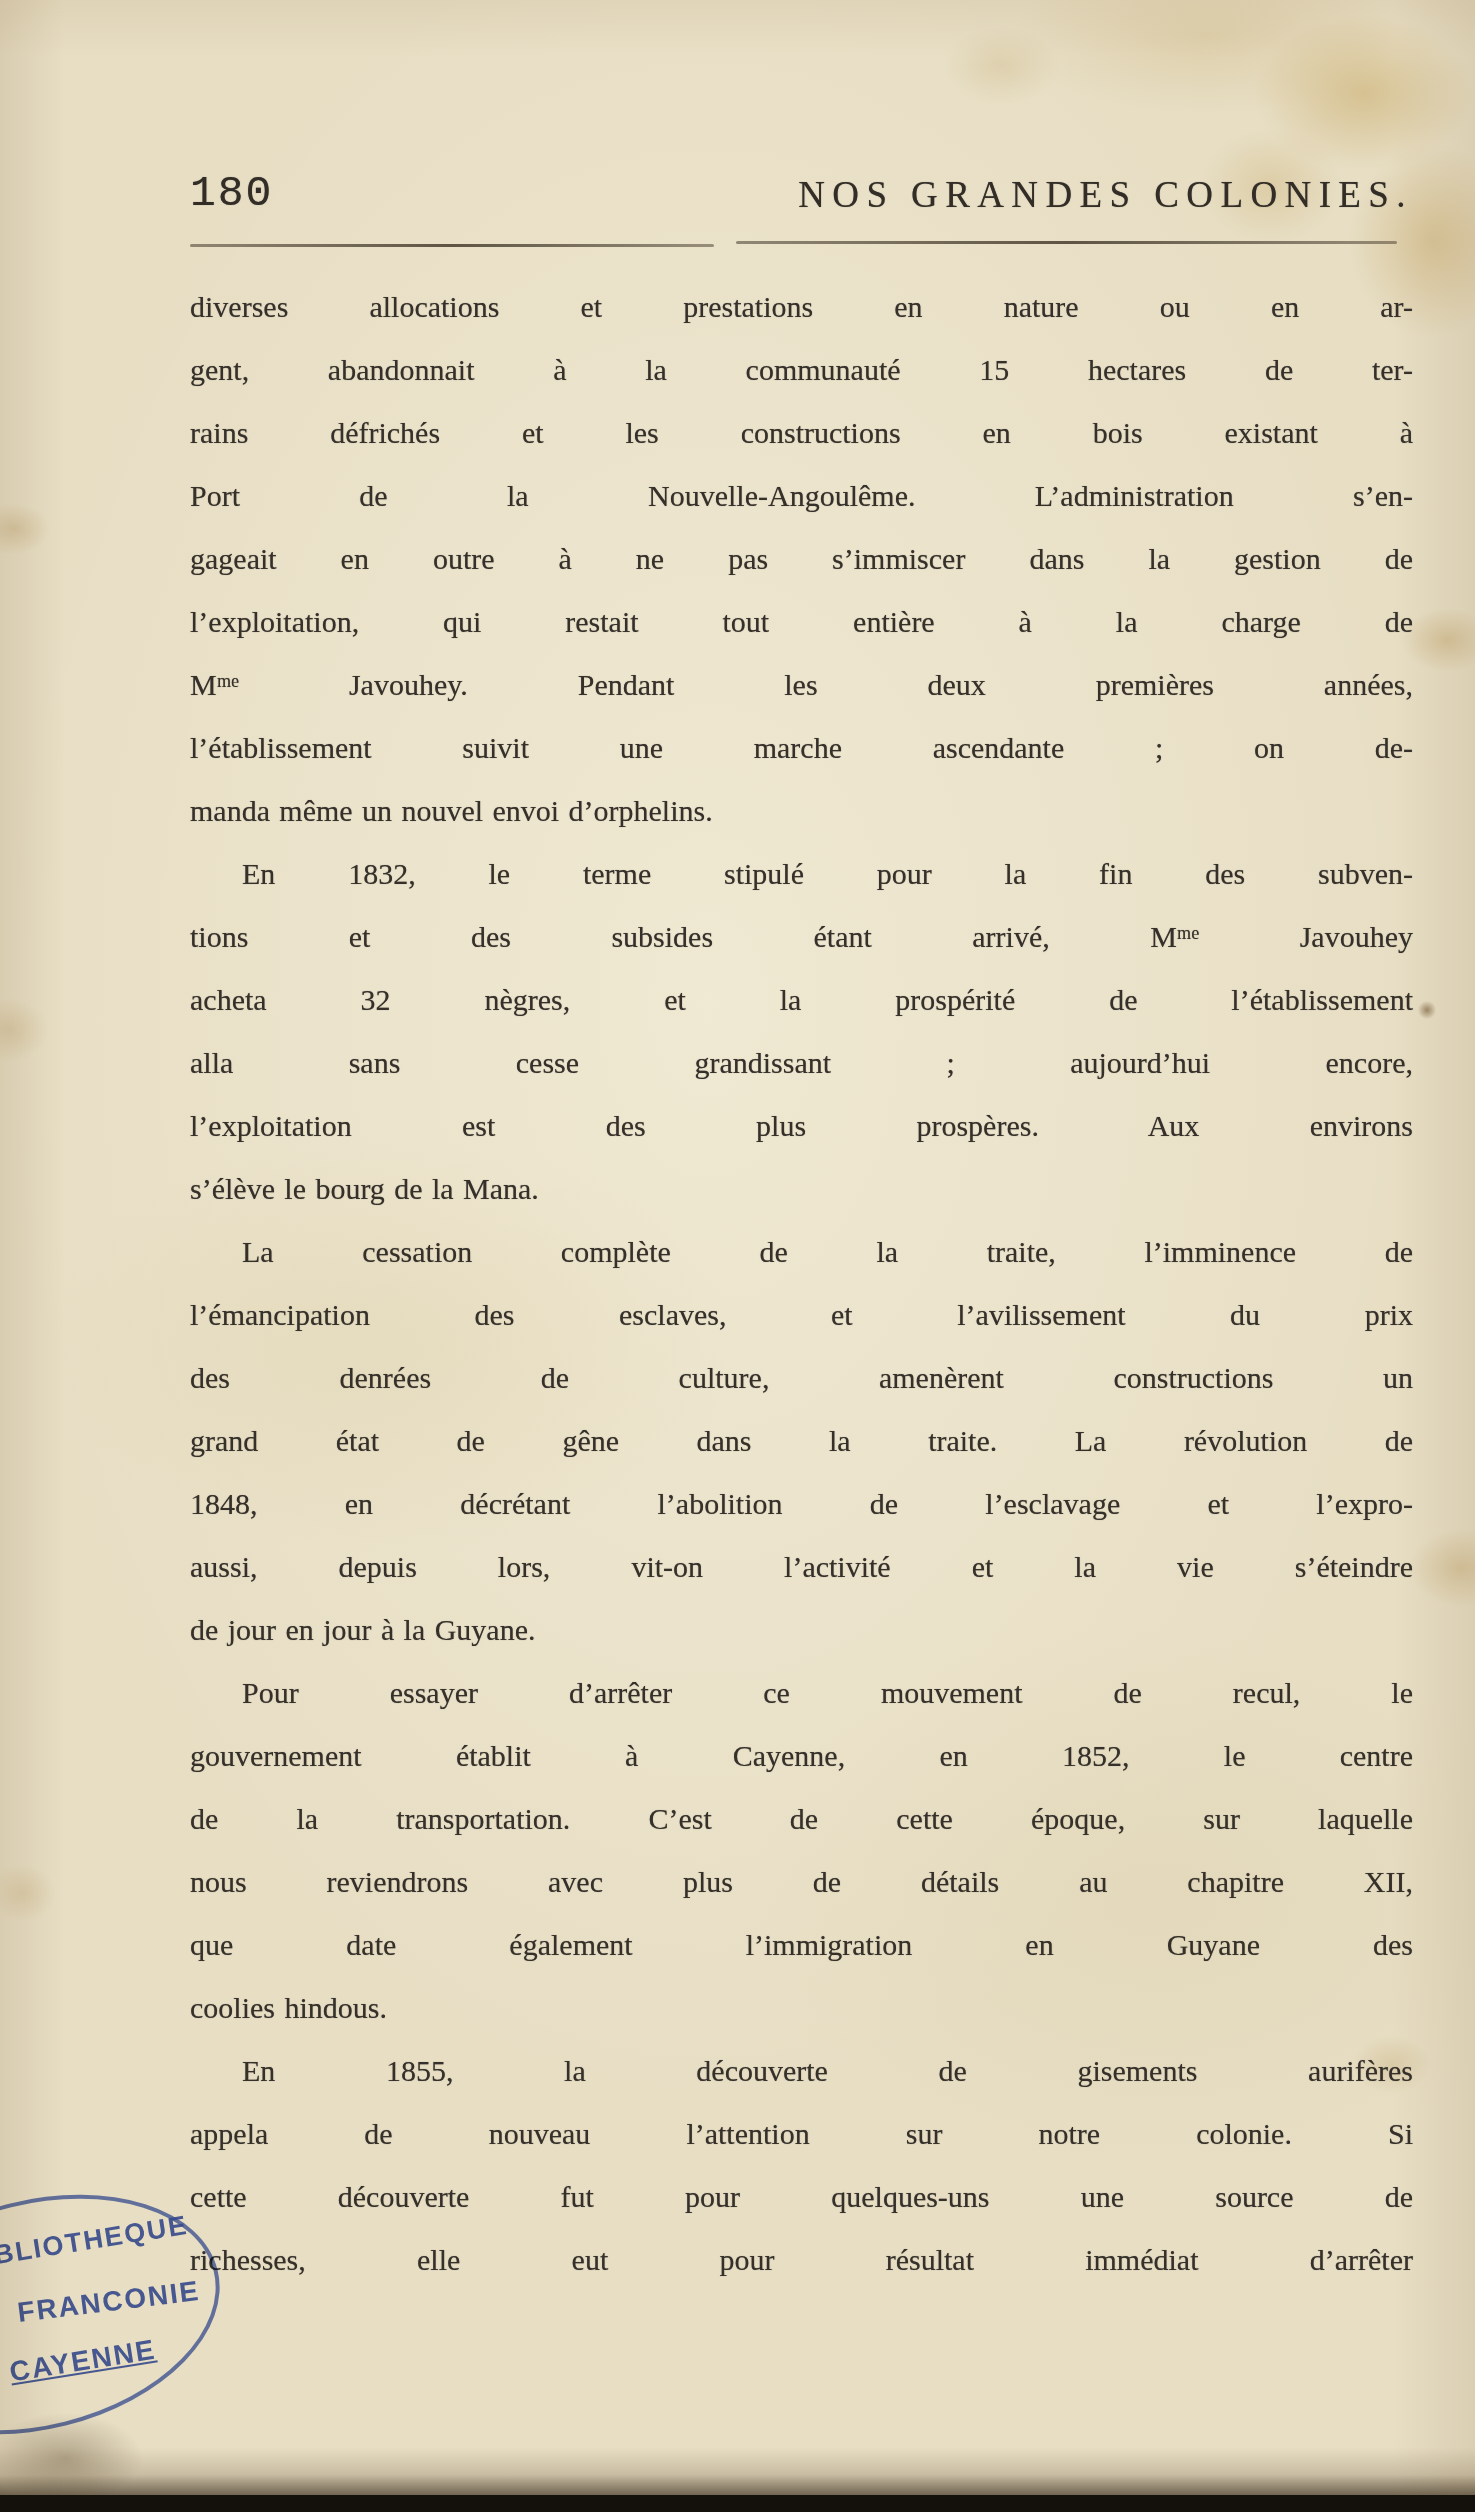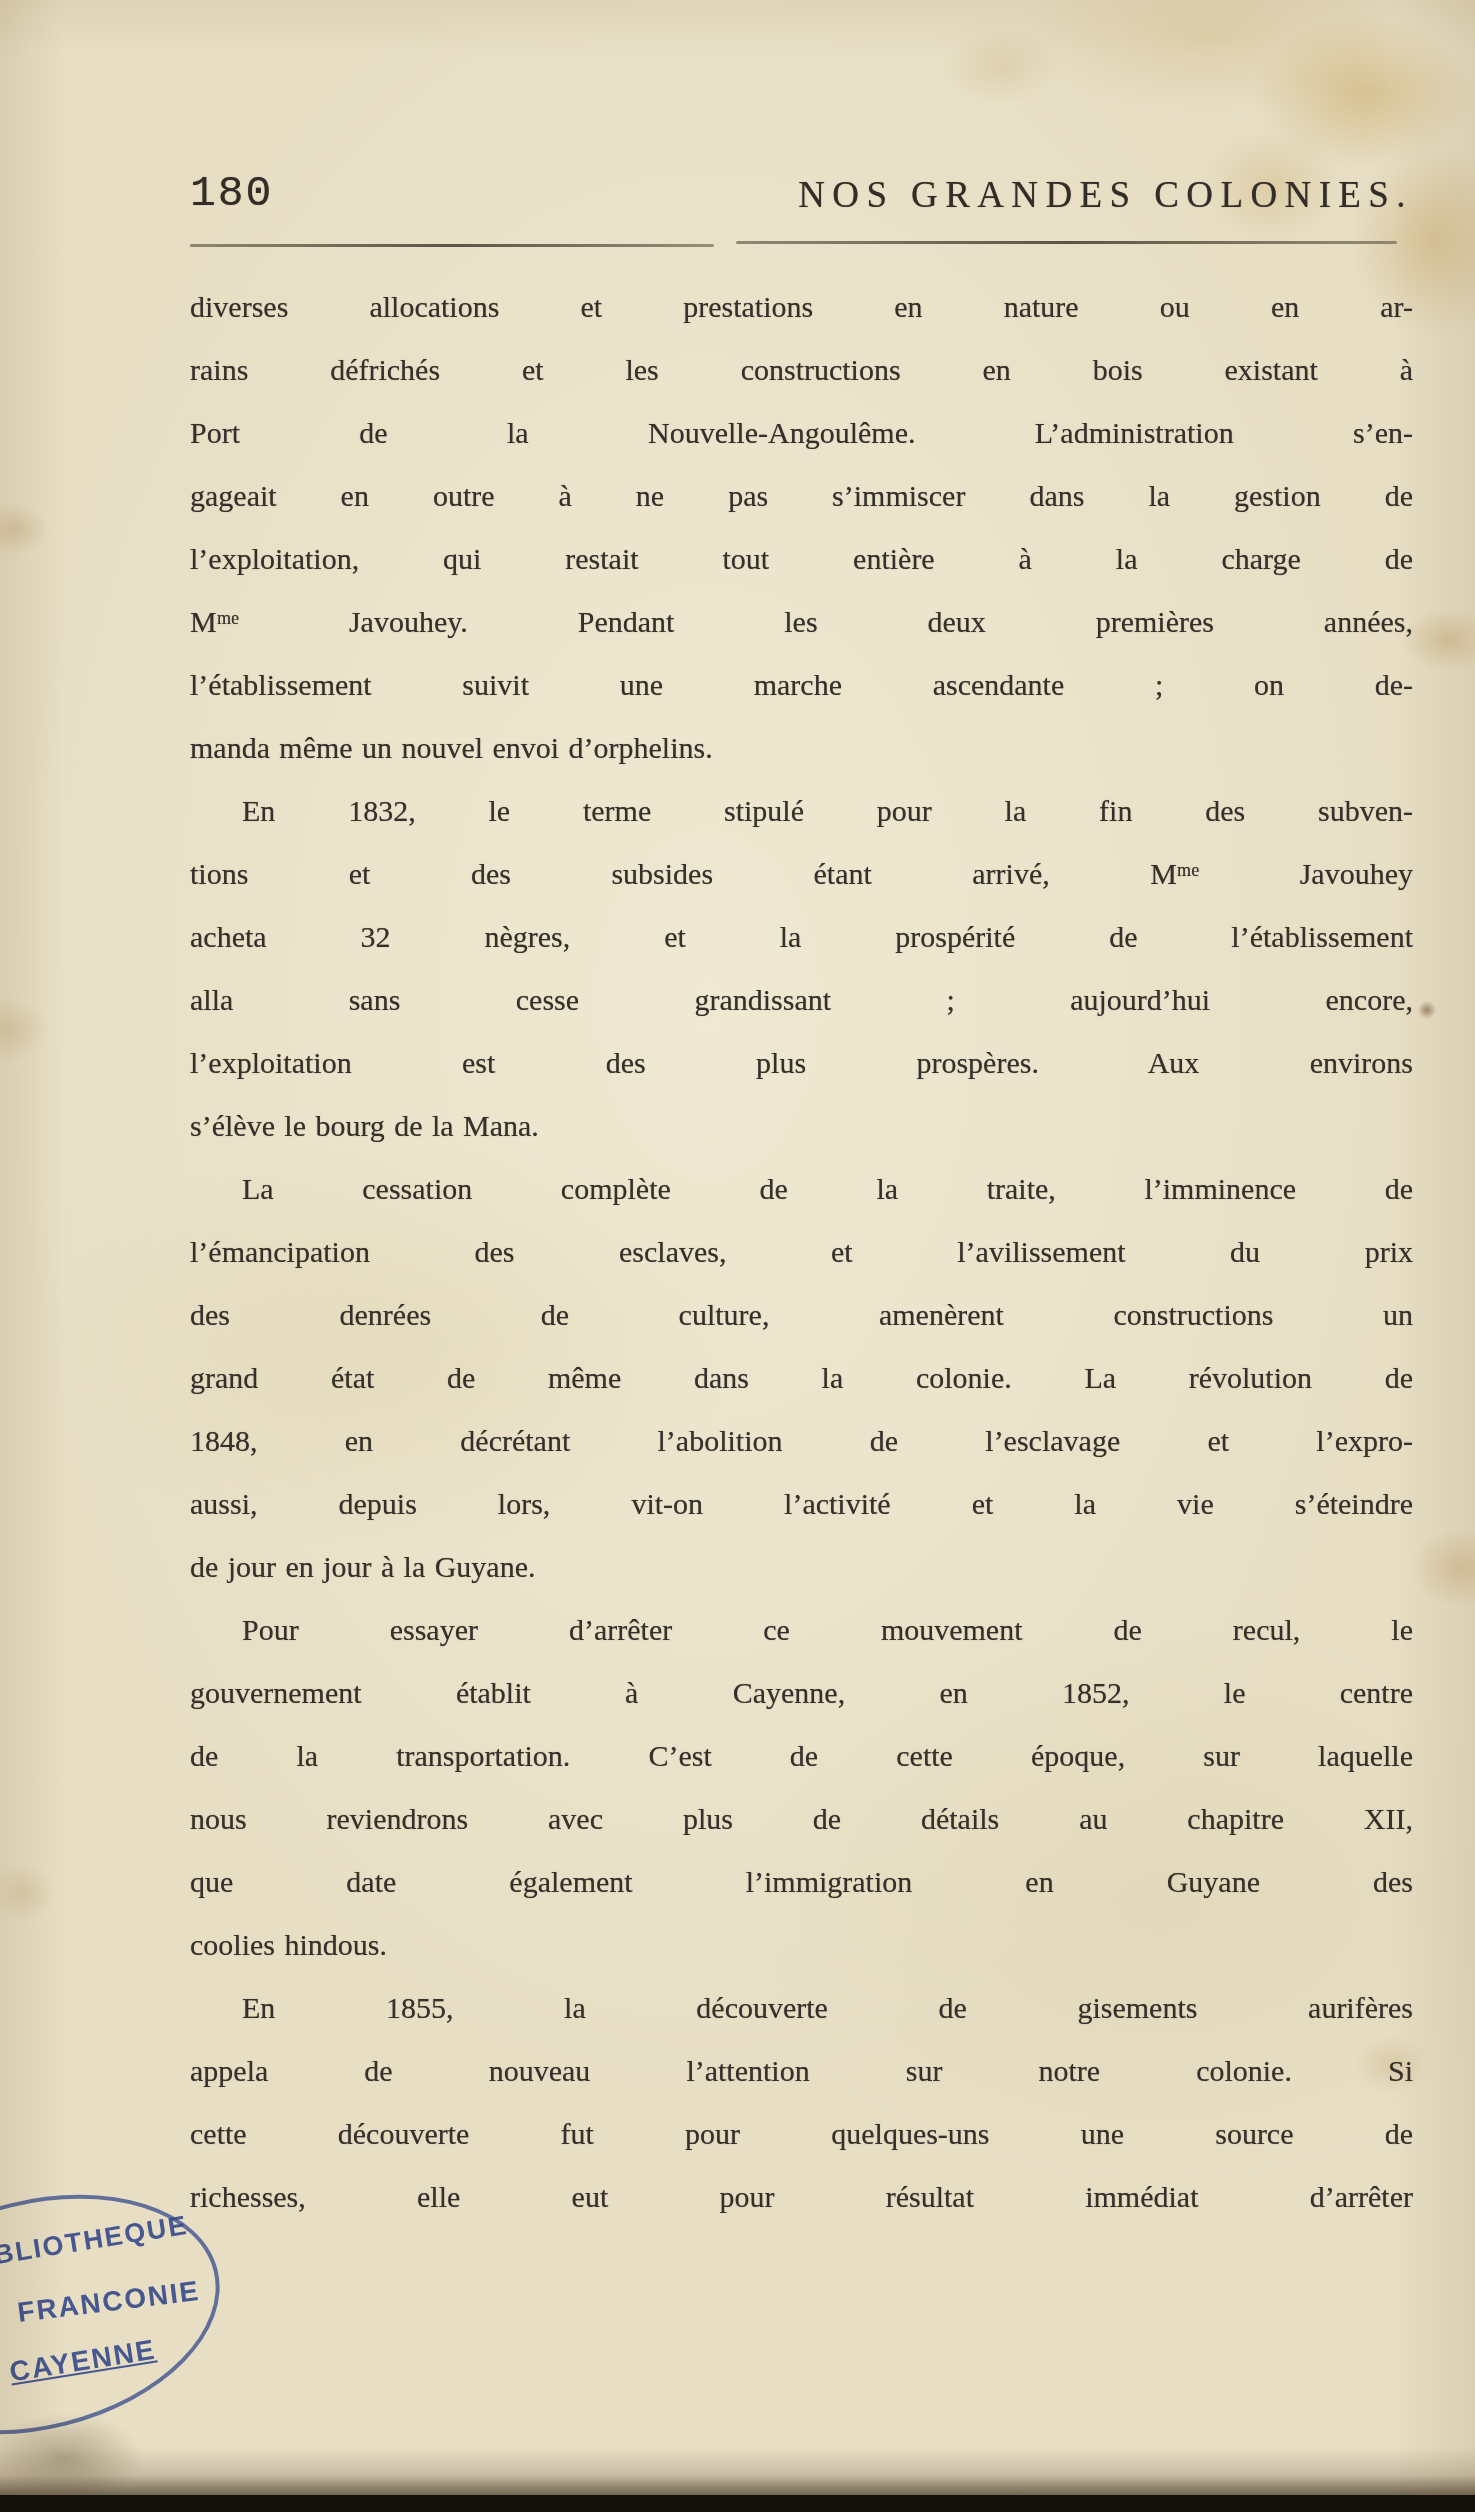--- a/index.html
+++ b/index.html
@@ -151,41 +151,42 @@
   <div class="page-number">180</div>
 
   <div class="running-header">NOS GRANDES COLONIES.</div>
 
   <div class="header-rule left"></div>
   <div class="header-rule right"></div>
 
   <div class="body-text">
       <div class="paragraph">
         <div class="line">diverses allocations et prestations en nature ou en ar-</div>
+        <div class="line">gent, abandonnait à la communauté 15 hectares de ter-</div>
         <div class="line">rains défrichés et les constructions en bois existant à</div>
         <div class="line">Port de la Nouvelle-Angoulême. L’administration s’en-</div>
         <div class="line">gageait en outre à ne pas s’immiscer dans la gestion de</div>
         <div class="line">l’exploitation, qui restait tout entière à la charge de</div>
         <div class="line">Mᵐᵉ Javouhey. Pendant les deux premières années,</div>
         <div class="line">l’établissement suivit une marche ascendante ; on de-</div>
         <div class="line ragged">manda même un nouvel envoi d’orphelins.</div>
       </div>
       <div class="paragraph">
         <div class="line first-indent">En 1832, le terme stipulé pour la fin des subven-</div>
         <div class="line">tions et des subsides étant arrivé, Mᵐᵉ Javouhey</div>
         <div class="line">acheta 32 nègres, et la prospérité de l’établissement</div>
         <div class="line">alla sans cesse grandissant ; aujourd’hui encore,</div>
         <div class="line">l’exploitation est des plus prospères. Aux environs</div>
         <div class="line ragged">s’élève le bourg de la Mana.</div>
       </div>
       <div class="paragraph">
         <div class="line first-indent">La cessation complète de la traite, l’imminence de</div>
         <div class="line">l’émancipation des esclaves, et l’avilissement du prix</div>
         <div class="line">des denrées de culture, amenèrent constructions un</div>
-        <div class="line">grand état de même dans la colonie. La révolution de</div>
+        <div class="line">grand état de gêne dans la traite. La révolution de</div>
         <div class="line">1848, en décrétant l’abolition de l’esclavage et l’expro-</div>
         <div class="line">aussi, depuis lors, vit-on l’activité et la vie s’éteindre</div>
         <div class="line ragged">de jour en jour à la Guyane.</div>
       </div>
       <div class="paragraph">
         <div class="line first-indent">Pour essayer d’arrêter ce mouvement de recul, le</div>
         <div class="line">gouvernement établit à Cayenne, en 1852, le centre</div>
         <div class="line">de la transportation. C’est de cette époque, sur laquelle</div>
         <div class="line">nous reviendrons avec plus de détails au chapitre XII,</div>
         <div class="line">que date également l’immigration en Guyane des</div>

